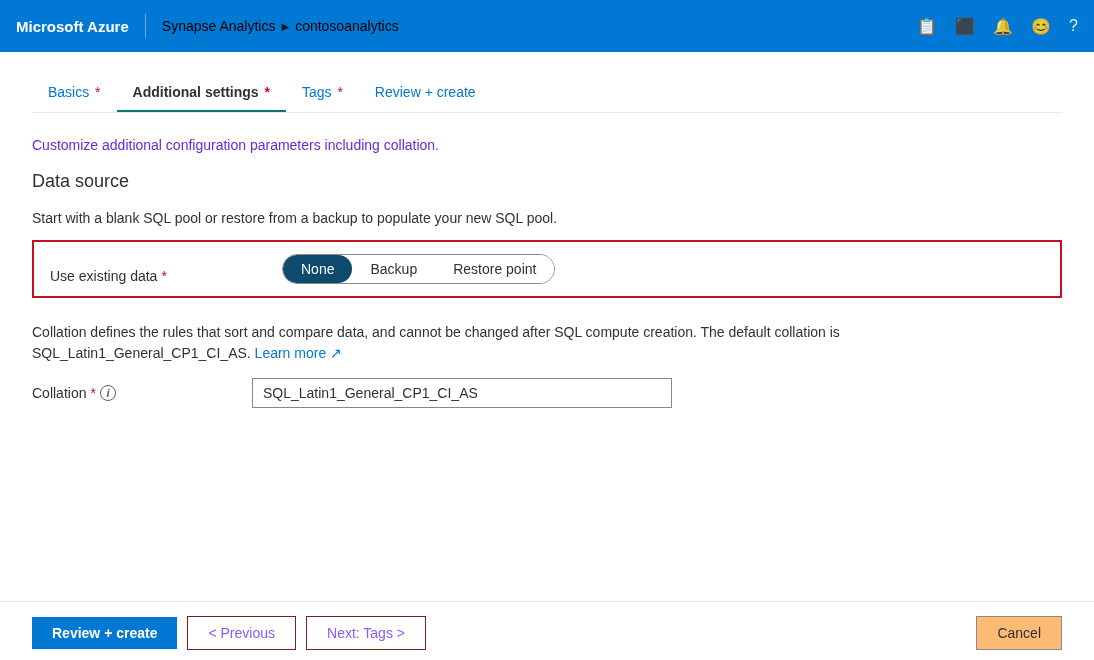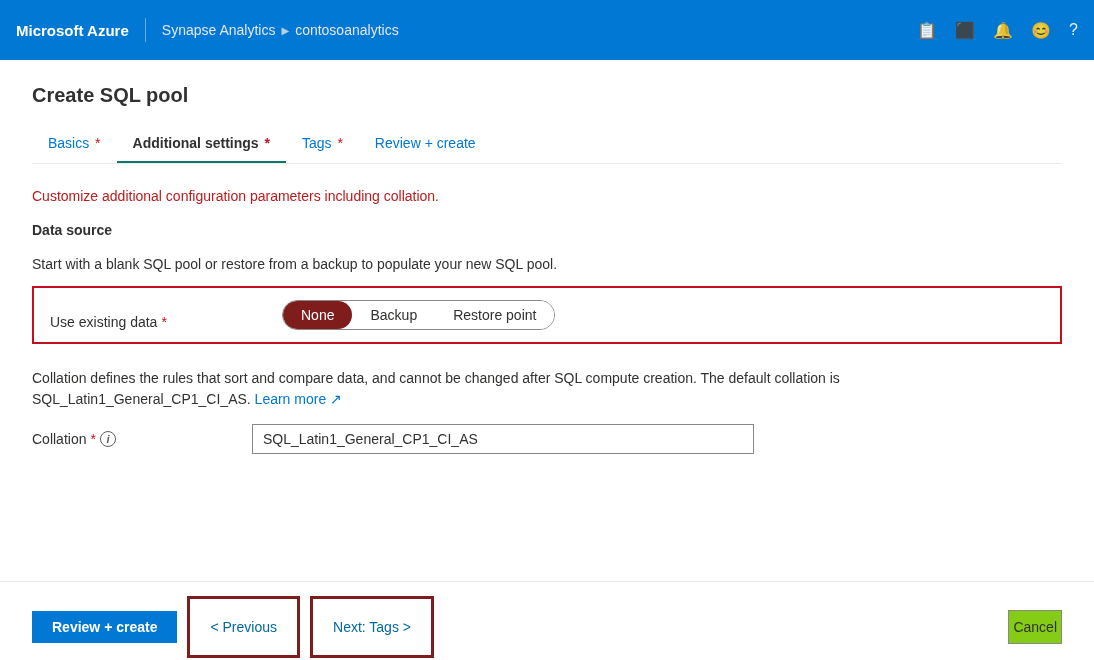--- a/index.html
+++ b/index.html
@@ -2,21 +2,21 @@
 <html><head>
   <meta charset="utf-8">
   <style>
     * { box-sizing: border-box; margin: 0; padding: 0; }
     body { font-family: 'Segoe UI', Arial, sans-serif; font-size: 14px; color: #333; background: #f3f2f1; }
 
     
     .header {
       background: #0078d4;
       color: white;
-      height: 60px;
+      height: 52px;
       display: flex;
       align-items: center;
       padding: 0 16px;
       gap: 12px;
     }
     .header-brand {
       font-weight: 600;
       font-size: 15px;
       color: white;
       white-space: nowrap;
@@ -24,21 +24,21 @@
     .header-separator {
       width: 1px;
       height: 24px;
       background: rgba(255,255,255,0.4);
       margin: 0 4px;
     }
     .header-breadcrumb {
       display: flex;
       align-items: center;
       gap: 6px;
-      color: #e5e5e5;
+      color: #000000;
       font-size: 14px;
     }
     .breadcrumb-arrow {
       font-size: 10px;
       opacity: 0.8;
     }
     .header-icons {
       margin-left: auto;
       display: flex;
       align-items: center;
@@ -88,28 +88,28 @@
       font-weight: 600;
       border-bottom: 2px solid #0f766e;
     }
     .tab .required {
       color: #c50f1f;
       margin-left: 2px;
     }
 
     
     .section-desc {
-      color: #b91c1c;
+      color: #6d28d9;
       margin-bottom: 18px;
       font-size: 14px;
     }
 
     .section-title {
-      font-weight: 700;
-      font-size: 14px;
+      font-weight: 400;
+      font-size: 18px;
       color: #323130;
       margin-bottom: 10px;
     }
 
     .data-source-desc {
       color: #323130;
       margin-bottom: 14px;
       font-size: 14px;
       margin-top: 18px;
     }
@@ -147,21 +147,21 @@
     .toggle-btn {
       padding: 6px 18px;
       cursor: pointer;
       font-size: 14px;
       color: #323130;
       background: white;
       border: none;
       outline: none;
     }
     .toggle-btn.active {
-      background: #7f1d1d;
+      background: #0c4a6e;
       color: white;
       border-radius: 20px;
     }
 
     
     .collation-desc {
       color: #323130;
       font-size: 14px;
       margin-bottom: 14px;
       line-height: 1.5;
@@ -175,21 +175,21 @@
       display: flex;
       align-items: center;
       gap: 20px;
       margin-bottom: 16px;
     }
 
     .field-input {
       border: 1px solid #8a8886;
       padding: 6px 10px;
       font-size: 14px;
-      width: 502px;
+      width: 420px;
       color: #323130;
       outline: none;
     }
 
     .info-icon {
       display: inline-flex;
       align-items: center;
       justify-content: center;
       width: 16px;
       height: 16px;
@@ -221,33 +221,33 @@
       color: white;
       border: none;
       padding: 8px 20px;
       font-size: 14px;
       cursor: pointer;
       font-weight: 600;
     }
 
     .btn-secondary {
       background: white;
-      color: #0369a1;
-      border: 3px solid #7f1d1d;
-      padding: 20px 20px;
+      color: #8b5cf6;
+      border: 1px solid #7f1d1d;
+      padding: 8px 20px;
       font-size: 14px;
       cursor: pointer;
     }
 
     .btn-cancel {
       margin-left: auto;
-      background: #84cc16;
+      background: #fdba74;
       color: #323130;
       border: 1px solid #8a8886;
-      padding: 8px 4px;
+      padding: 8px 20px;
       font-size: 14px;
       cursor: pointer;
     }
   </style>
 </head>
 <body>
 
 <div class="header">
   <span class="header-brand">Microsoft Azure</span>
   <div class="header-separator"></div>
@@ -260,21 +260,20 @@
     <span class="header-icon">📋</span>
     <span class="header-icon">⬛</span>
     <span class="header-icon">🔔</span>
     <span class="header-icon">😊</span>
     <span class="header-icon">?</span>
   </div>
 </div>
 
 <div class="main">
 
-  <div class="page-title">Create SQL pool</div>
 
   <div class="tabs">
     <div class="tab">
       <span>Basics</span><span class="required"> *</span>
     </div>
     <div class="tab active">
       <span>Additional settings</span><span class="required"> *</span>
     </div>
     <div class="tab">
       <span>Tags</span><span class="required"> *</span>

